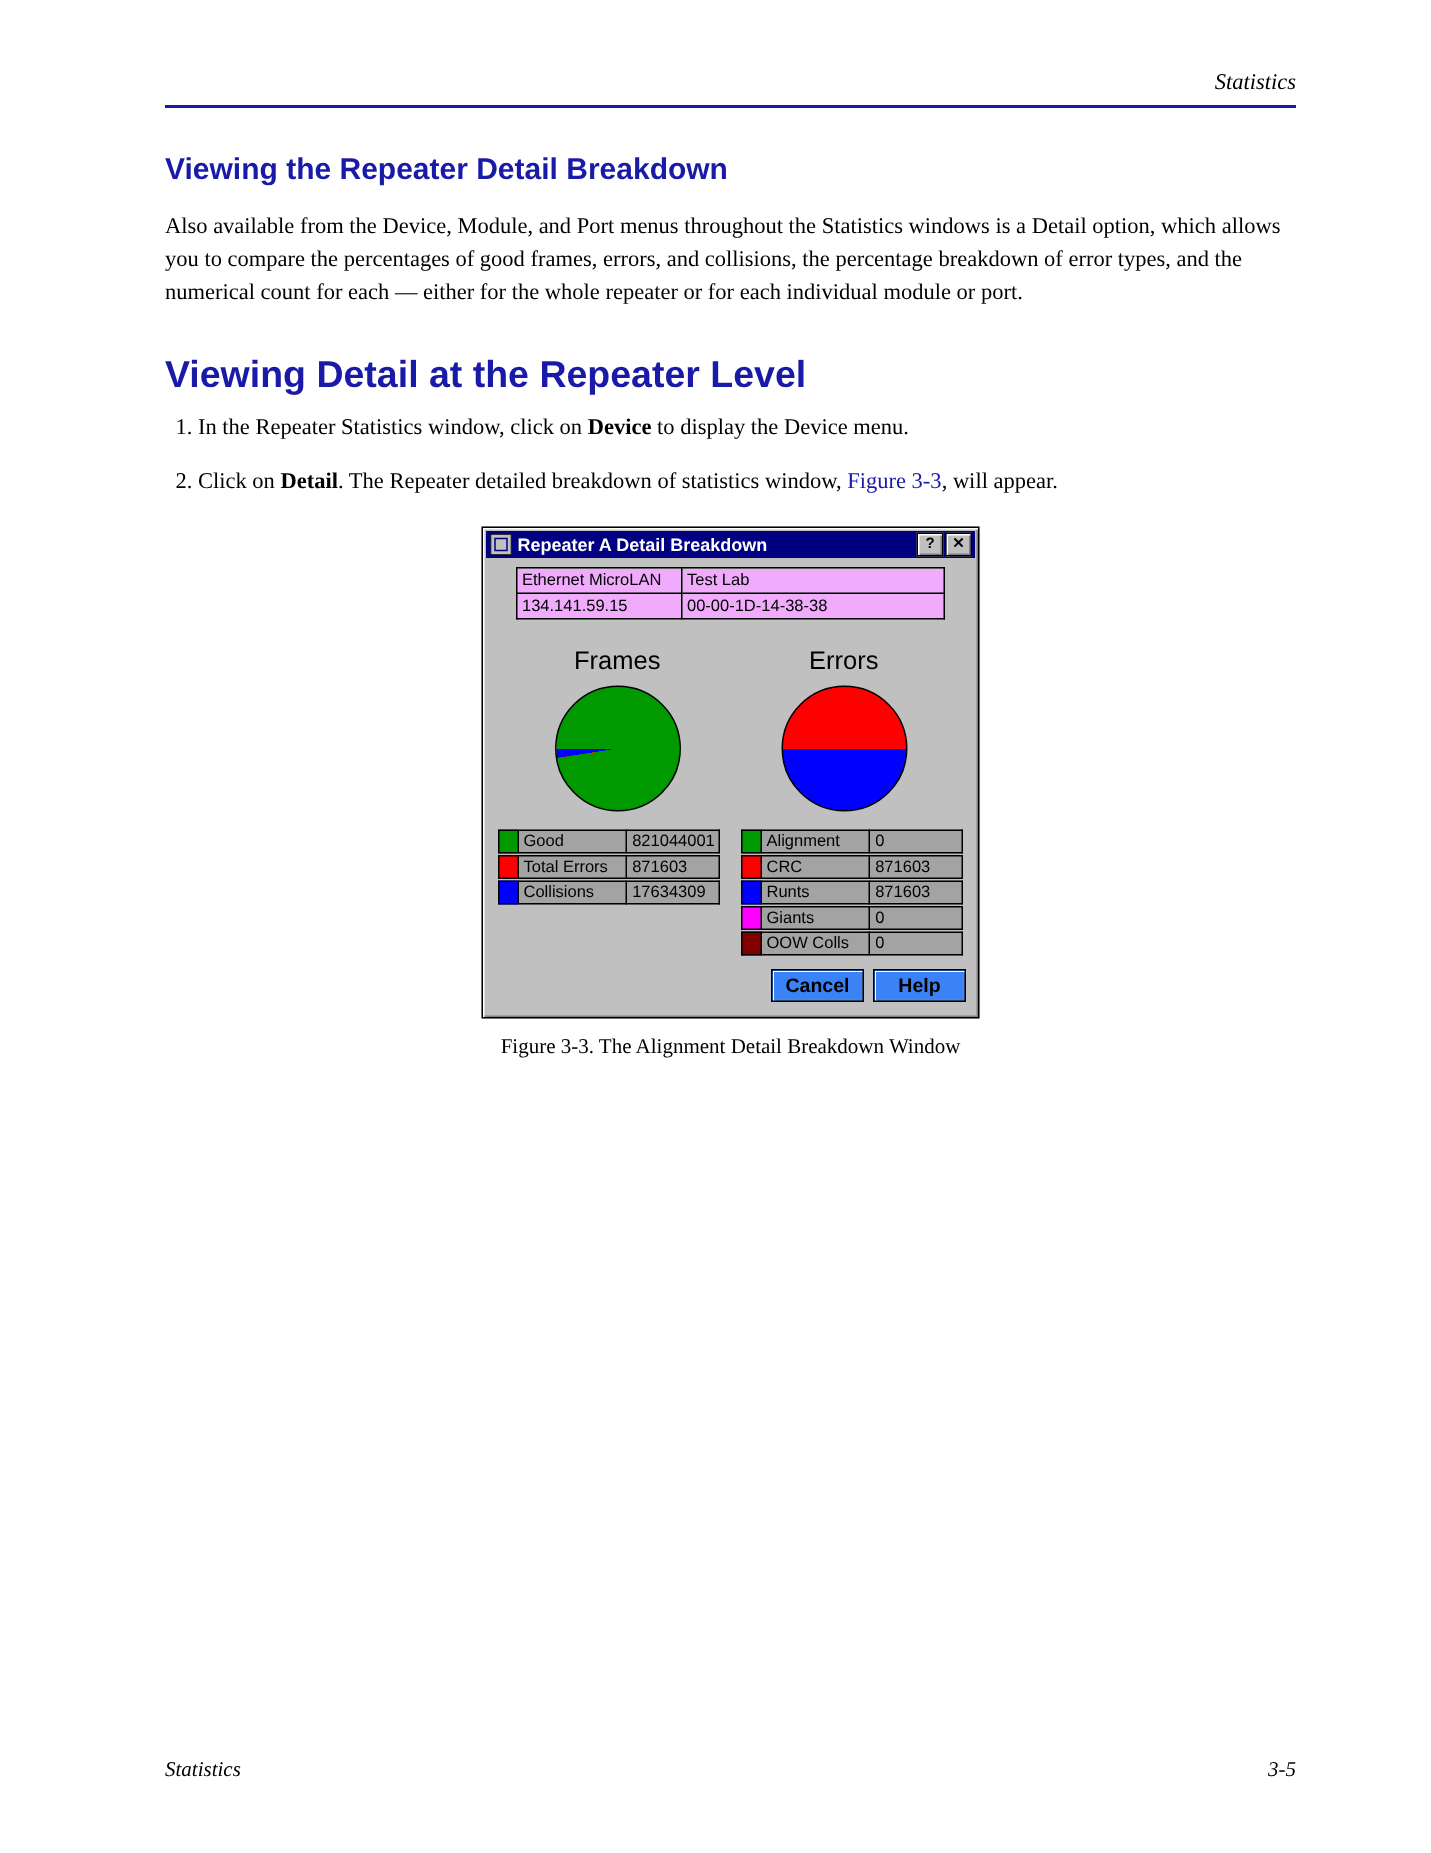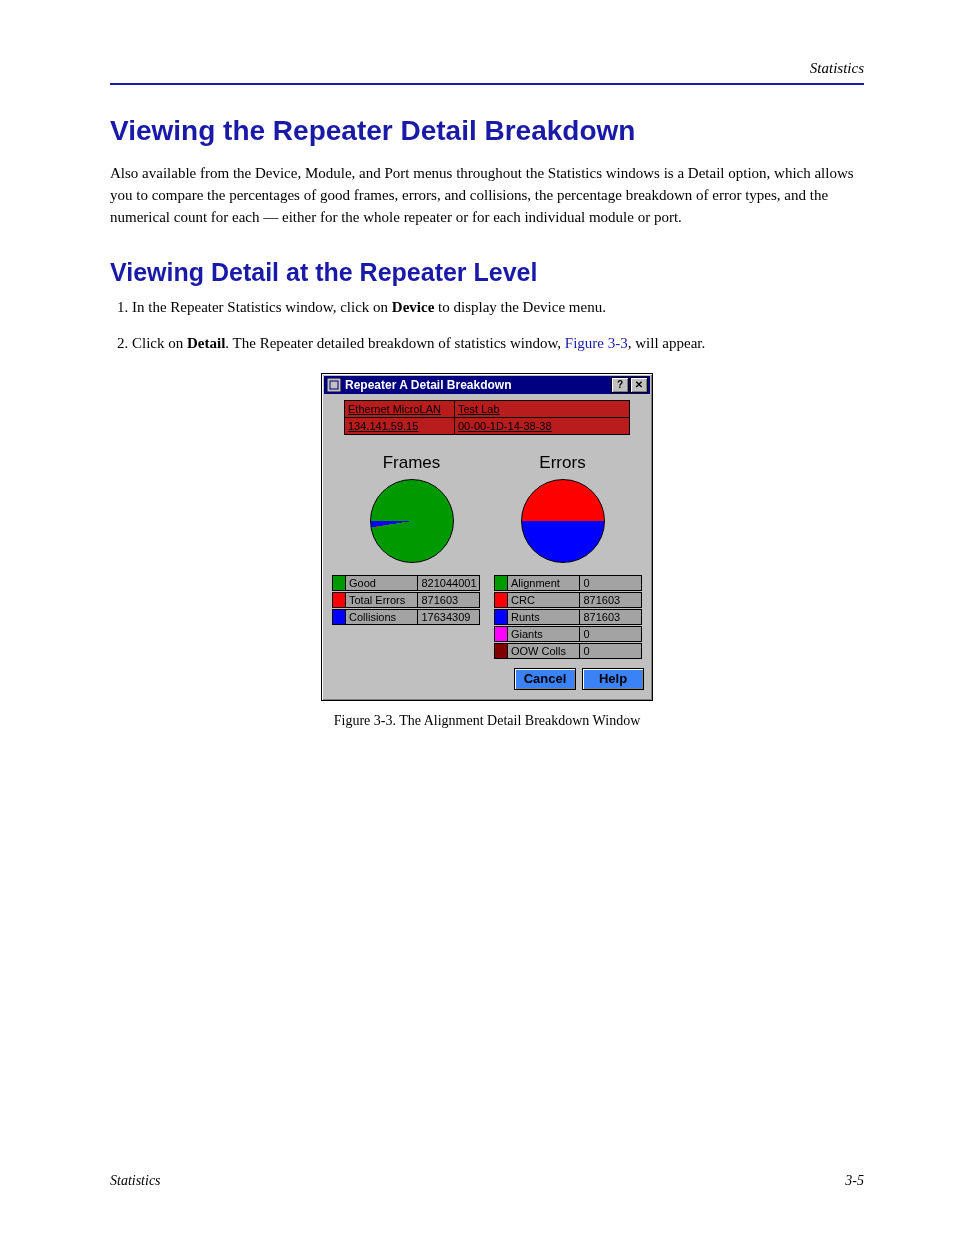--- a/index.html
+++ b/index.html
@@ -8,37 +8,37 @@
     background: #ffffff;
     font-family: "Times New Roman", Times, serif;
     color: #000;
   }
   .page {
     width: 954px;
     min-height: 1235px;
     margin: 0 auto;
     position: relative;
     box-sizing: border-box;
-    padding: 60px 90px 60px 110px;
+    padding: 47px 90px 60px 110px;
   }
   .running-head-right {
     text-align: right;
     font-style: italic;
     font-size: 15px;
     color: #000;
     margin-bottom: 6px;
   }
   hr.top-rule {
     border: none;
     border-top: 2px solid #1a1aa8;
     margin: 0 0 30px 0;
   }
   h2.section-heading {
     font-family: Arial, Helvetica, sans-serif;
-    font-size: 28px;
+    font-size: 20px;
     font-weight: bold;
     color: #1a1aa8;
     margin: 0 0 16px 0;
   }
   p.body {
     font-size: 15px;
     line-height: 1.45;
     margin: 0 0 16px 0;
   }
   h3.sub-head {
@@ -104,26 +104,25 @@
   }
   .info-table {
     width: 286px;
     margin: 0 auto 18px auto;
     border-collapse: collapse;
     table-layout: fixed;
     font-size: 11px;
   }
   .info-table td {
     border: 1px solid #000;
-    background: #b91c1c;
+    background: #f0abfc;
     padding: 1px 3px;
     height: 14px;
     white-space: nowrap;
     overflow: hidden;
-    text-decoration: underline;
   }
   .charts-row {
     display: flex;
     justify-content: space-around;
     align-items: center;
     margin: 0 6px 12px 6px;
   }
   .chart-col { text-align: center; }
   .chart-label {
     font-size: 17px;

